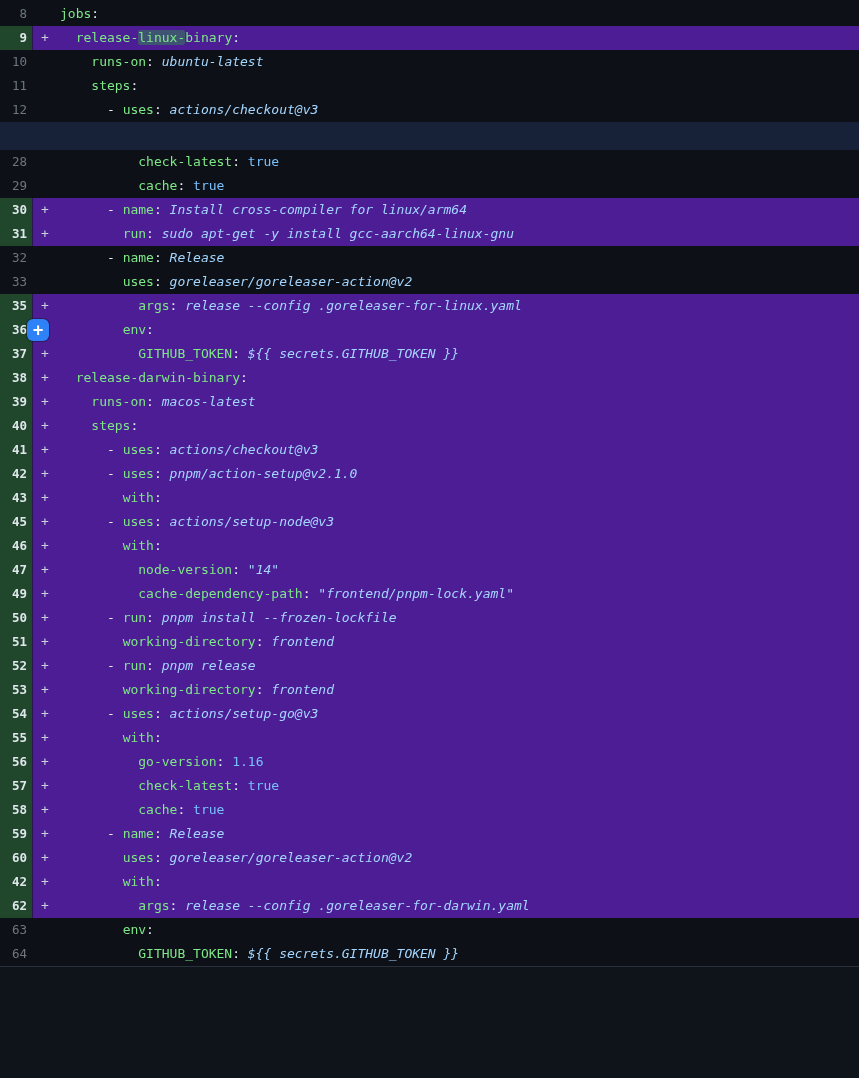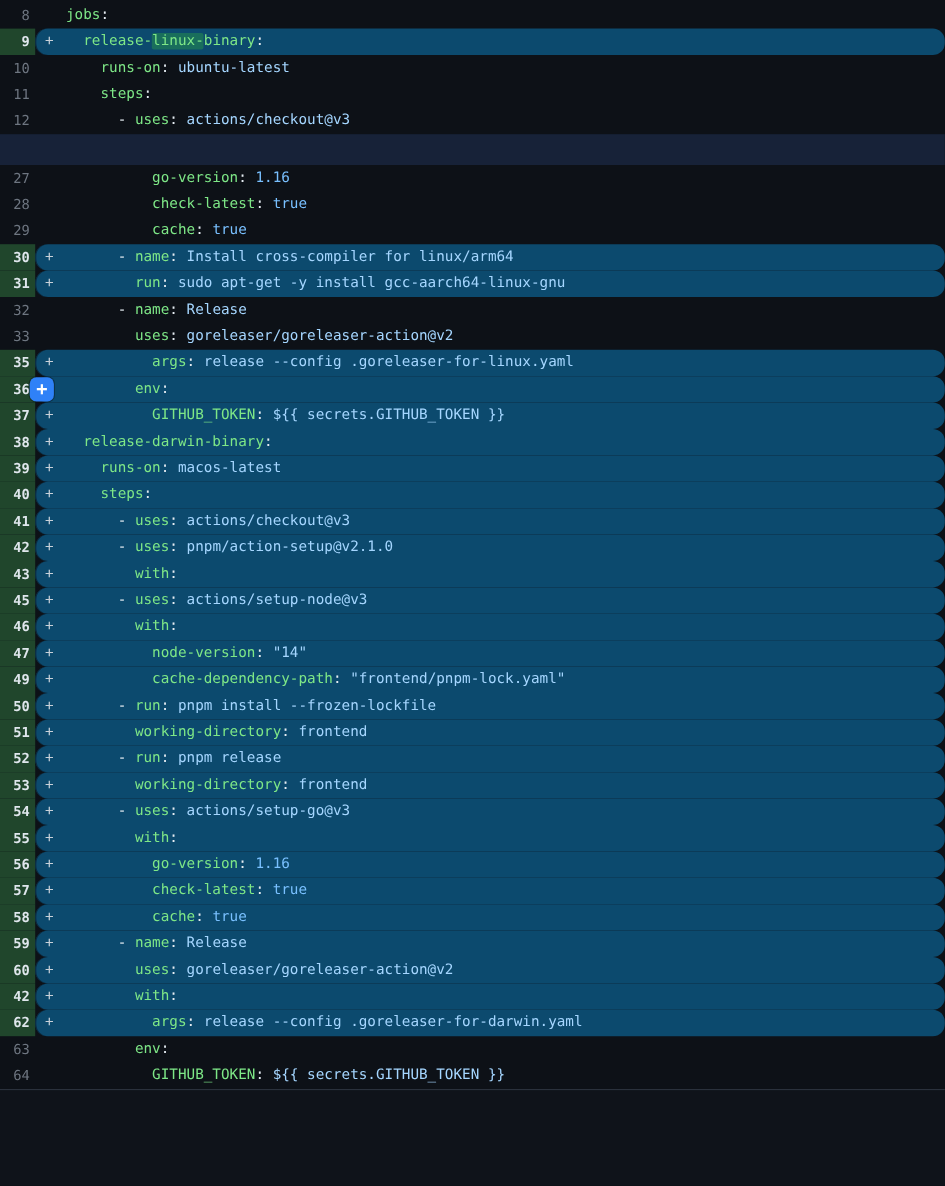--- a/index.html
+++ b/index.html
@@ -44,34 +44,33 @@
     background: #20462c;
     color: #dfe6ec;
     font-weight: 600;
   }
   .code {
     flex: 1 1 auto;
     white-space: pre;
     color: #e6edf3;
   }
   .row.added .code {
-    background: #0c4a6e;
+    background: #4c1d95;
     box-shadow: inset 1px 0 0 rgba(13,17,23,0.55);
-    border-radius: 11px;
   }
   .marker {
     display: inline-block;
     width: 28px;
     box-sizing: border-box;
     padding-left: 9px;
     color: #c9d1d9;
   }
   .seg-p { color: #e6edf3; }
   .seg-k { color: #7ee787; }
-  .seg-v { color: #a5d6ff; }
+  .seg-v { color: #a5d6ff; font-style: italic; }
   .seg-n { color: #79c0ff; }
   .seg-kh {
     color: #7ee787;
     background: rgba(46,160,67,0.42);
     border-radius: 2px;
   }
   .hunk-row {
     height: 28px;
     background: #172238;
     cursor: pointer;
@@ -127,24 +126,20 @@
     <div class="code"><span class="marker"></span><span class="content"><span class="seg-p">    </span><span class="seg-k">steps</span><span class="seg-p">:</span></span></div>
   </div>
 
   <div class="row">
     <div class="gutter">12</div>
     <div class="code"><span class="marker"></span><span class="content"><span class="seg-p">      - </span><span class="seg-k">uses</span><span class="seg-p">: </span><span class="seg-v">actions/checkout@v3</span></span></div>
   </div>
 
   <div class="hunk-row"></div>
 
-  <div class="row">
-    <div class="gutter">27</div>
-    <div class="code"><span class="marker"></span><span class="content"><span class="seg-p">          </span><span class="seg-k">go-version</span><span class="seg-p">: </span><span class="seg-n">1.16</span></span></div>
-  </div>
 
   <div class="row">
     <div class="gutter">28</div>
     <div class="code"><span class="marker"></span><span class="content"><span class="seg-p">          </span><span class="seg-k">check-latest</span><span class="seg-p">: </span><span class="seg-n">true</span></span></div>
   </div>
 
   <div class="row">
     <div class="gutter">29</div>
     <div class="code"><span class="marker"></span><span class="content"><span class="seg-p">          </span><span class="seg-k">cache</span><span class="seg-p">: </span><span class="seg-n">true</span></span></div>
   </div>

